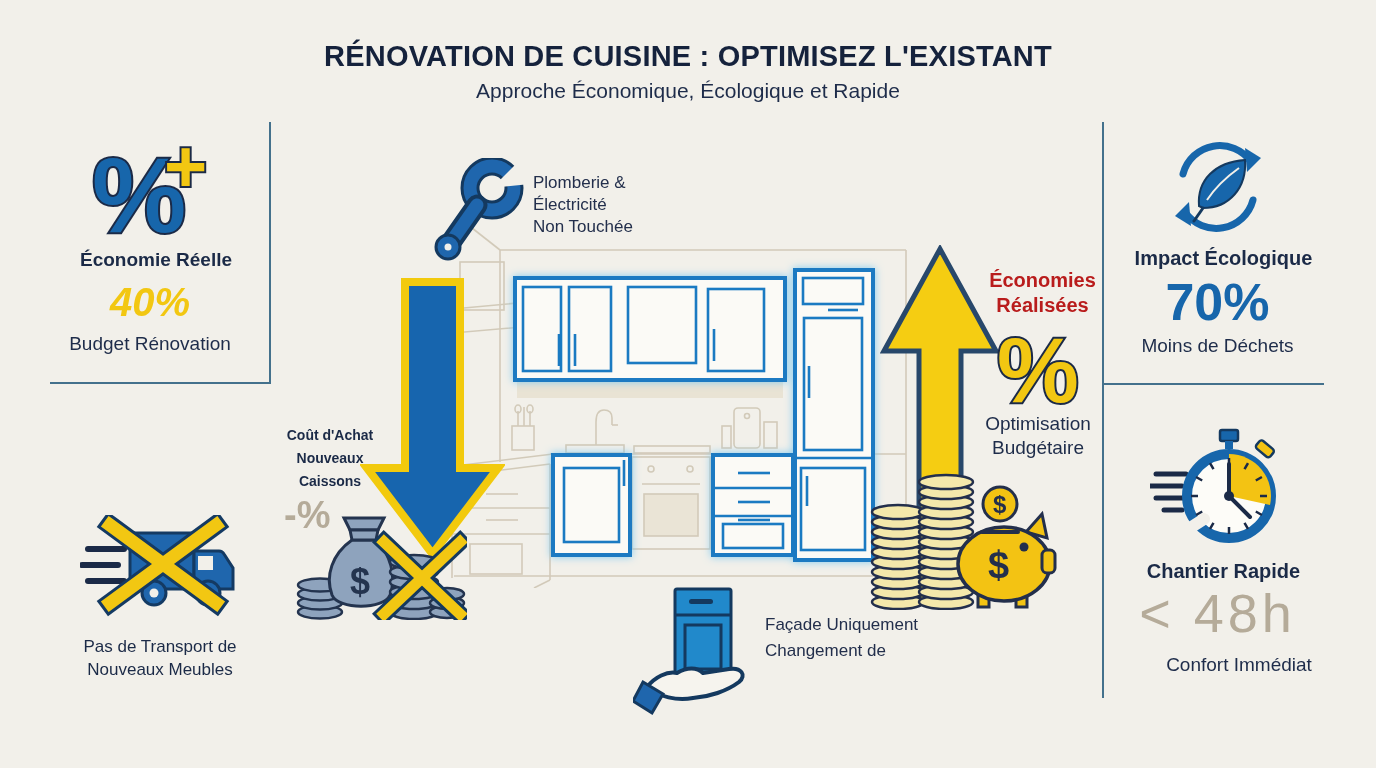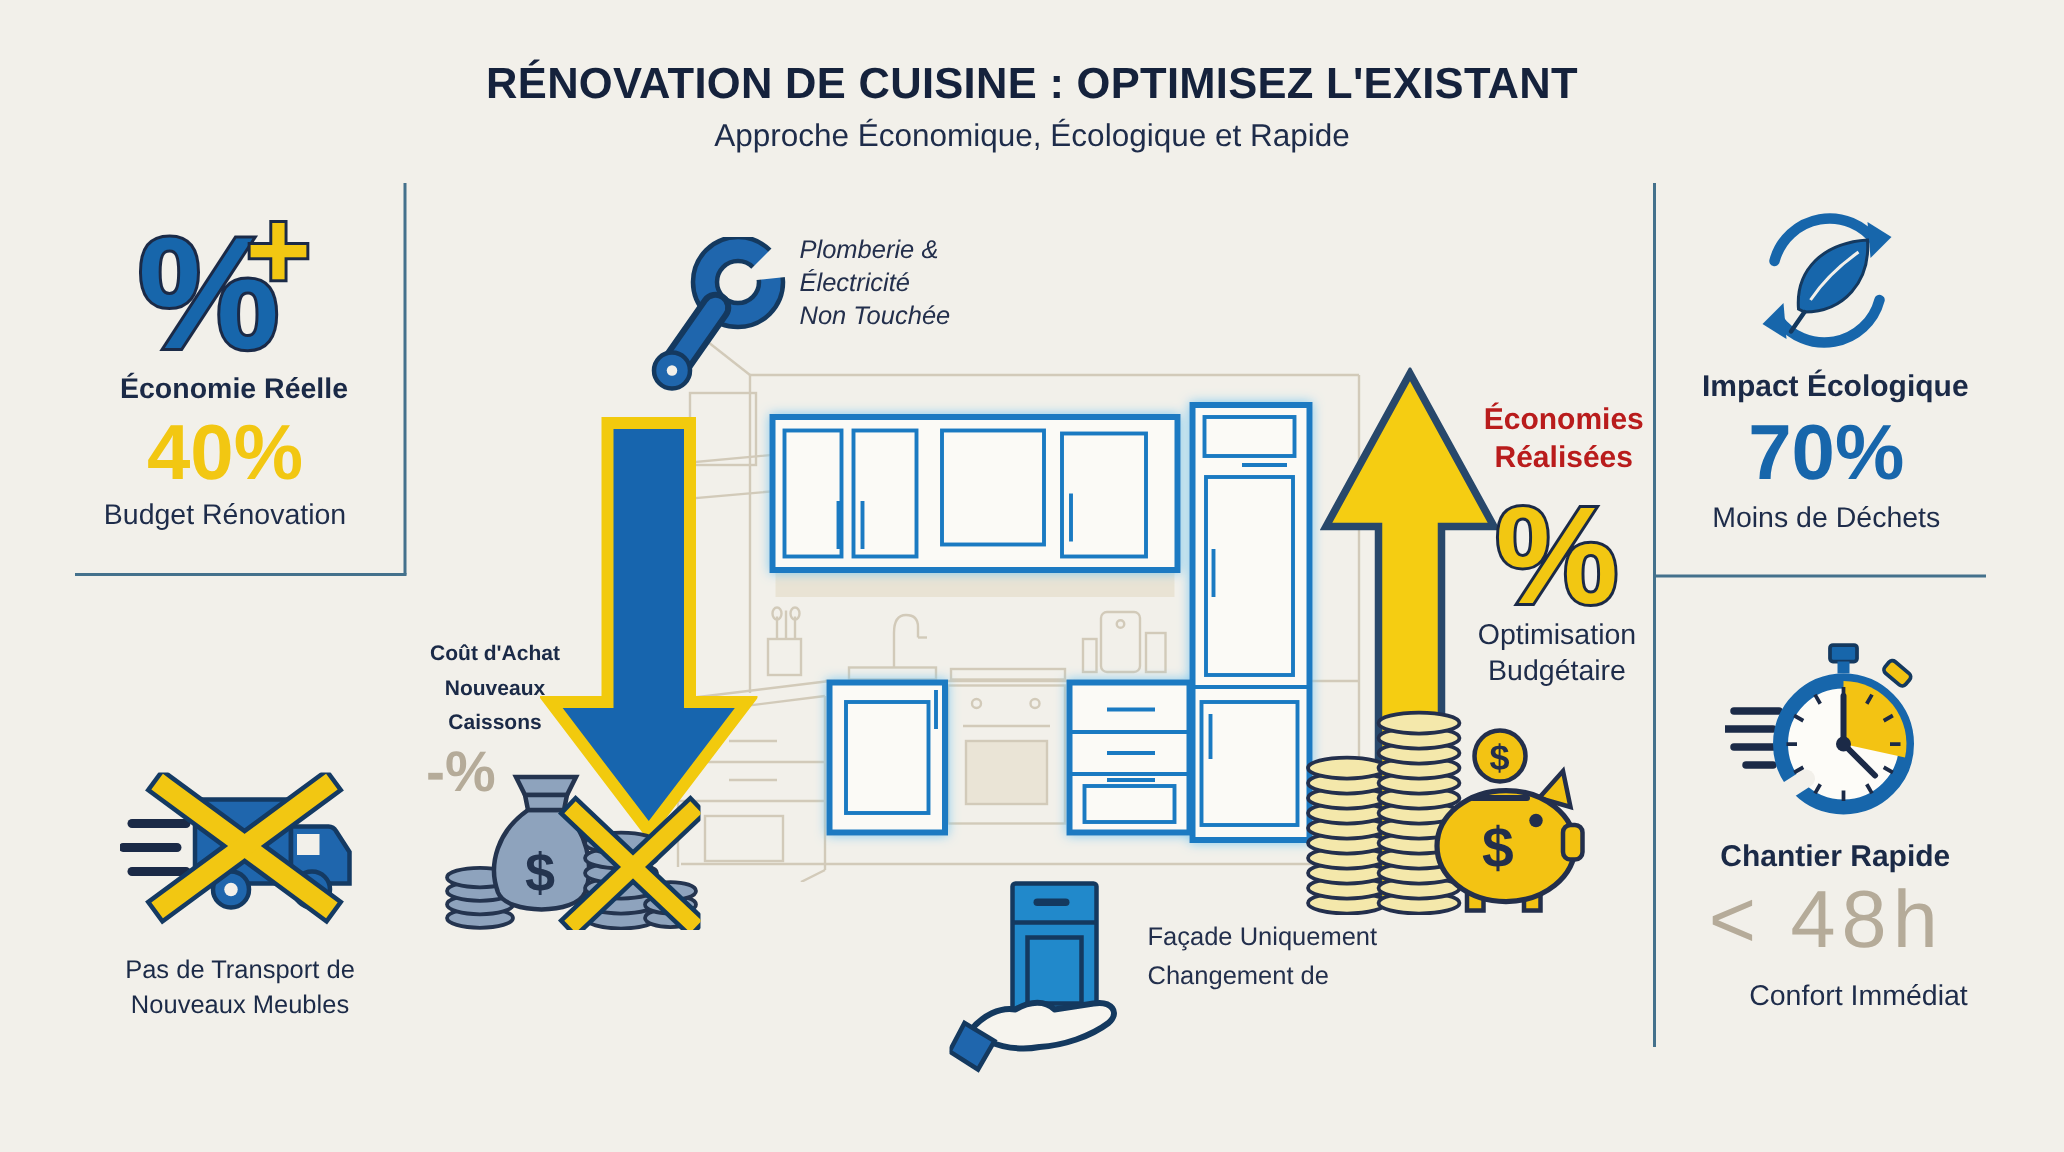--- a/index.html
+++ b/index.html
@@ -14,21 +14,21 @@
     width:100%;top:40px;left:0;text-align:center;
     font-size:29px;font-weight:800;color:#15223c;letter-spacing:.2px;
   }
   .subtitle{
     width:100%;top:79px;left:0;text-align:center;
     font-size:21px;font-weight:400;color:#1e2c4a;
   }
   .stat-block{display:flex;flex-direction:column;align-items:center;}
   .stat-heading{font-size:19px;font-weight:700;color:#1b2a47;line-height:24px;margin-left:12px;}
   .stat-caption{font-size:19px;font-weight:400;color:#1e2c4a;line-height:24px;}
-  .big-yellow{font-size:52px;font-weight:800;color:#f2c712;line-height:60px;}
+  .big-yellow{font-size:40px;font-weight:800;color:#f2c712;line-height:60px;font-style:italic;}
   .big-blue{font-size:52px;font-weight:800;color:#1766ab;line-height:64px;}
   .big-tan{font-size:54px;font-weight:400;color:#b5ab99;letter-spacing:4px;line-height:60px;}
   .divider{background:#44718c;}
   .note-text{font-size:17px;line-height:22px;font-weight:500;color:#232f4c;}
   .note-text-reg{font-size:17px;line-height:26px;font-weight:400;color:#232f4c;}
   .cost-text{font-size:14px;line-height:23px;font-weight:700;color:#1b2a47;text-align:center;}
   .minus-pct{font-size:38px;font-weight:700;color:#b5ab99;}
   .sav-heading{font-size:20px;font-weight:700;line-height:25px;text-align:center;color:#b91c1c;}
   .sav-caption{font-size:19px;font-weight:400;line-height:24px;text-align:center;color:#1e2c4a;}
   .transport-caption{font-size:17px;line-height:23px;font-weight:400;color:#1b2a47;text-align:center;}
@@ -180,21 +180,21 @@
 
   <svg class="abs" style="left:432px;top:158px;" width="98" height="108" viewBox="0 0 98 108">
     <circle cx="60" cy="30" r="22" fill="none" stroke="#14395f" stroke-width="19"></circle>
     <circle cx="60" cy="30" r="22" fill="none" stroke="#1f66ad" stroke-width="13"></circle>
     <polygon points="60,30 88,2 98,26" fill="#f2f0ea"></polygon>
     <path d="M45,47 L17,87" stroke="#14395f" stroke-width="21" stroke-linecap="round"></path>
     <path d="M45,47 L17,87" stroke="#1f66ad" stroke-width="13" stroke-linecap="round"></path>
     <circle cx="16" cy="89" r="12" fill="#1f66ad" stroke="#14395f" stroke-width="3"></circle>
     <circle cx="16" cy="89" r="3.5" fill="#f2f0ea"></circle>
   </svg>
-  <div class="abs" style="left:533px;top:156px;width:130px;font-style:italic;">
+  <div class="abs" style="left:533px;top:172px;width:130px;">
     <div class="note-text">Plomberie &amp;</div>
     <div class="note-text">Électricité</div>
     <div class="note-text">Non Touchée</div>
   </div>
 
   <svg class="abs" style="left:360px;top:278px;" width="145" height="282" viewBox="0 0 145 282">
     <polygon points="45,4 100,4 100,190 138,190 72.5,276 7,190 45,190" fill="#1765ae" stroke="#f2ca0d" stroke-width="8" stroke-linejoin="miter"></polygon>
   </svg>
   <div class="abs" style="left:255px;top:424px;width:150px;">
     <div class="cost-text">Coût d'Achat</div>

